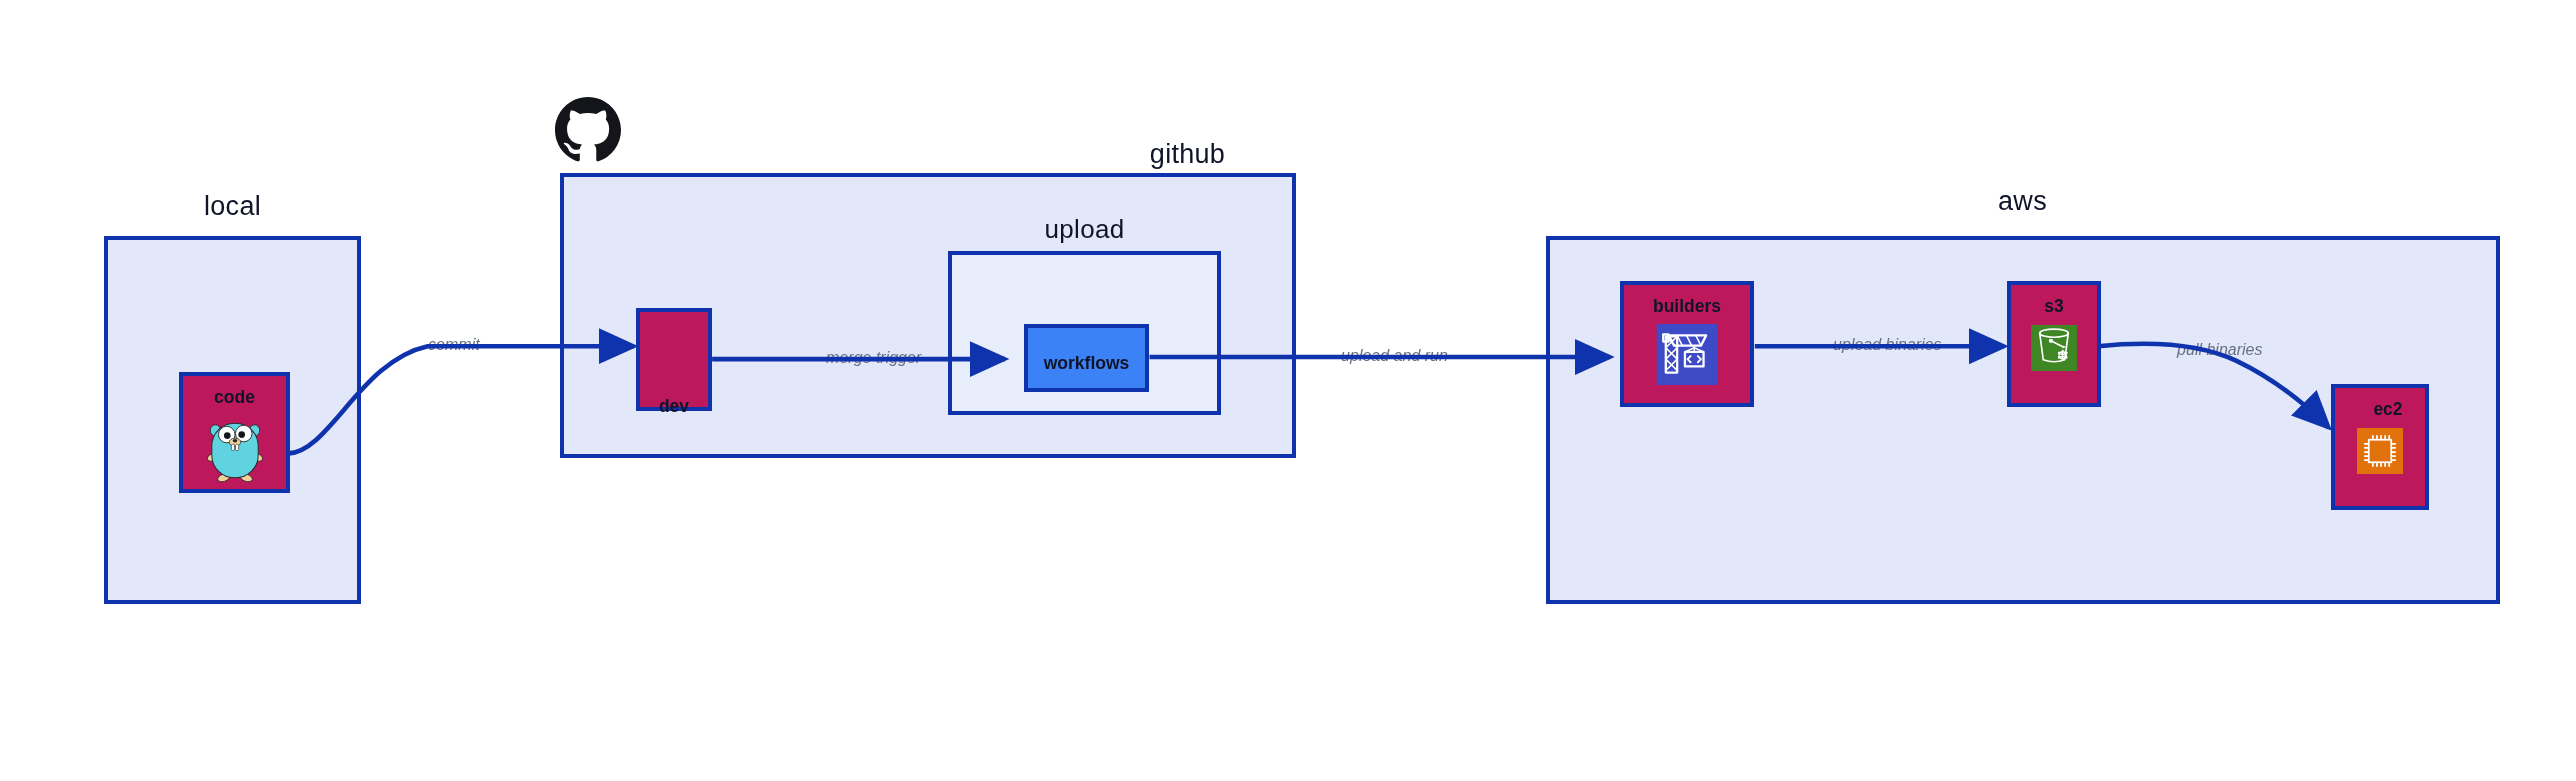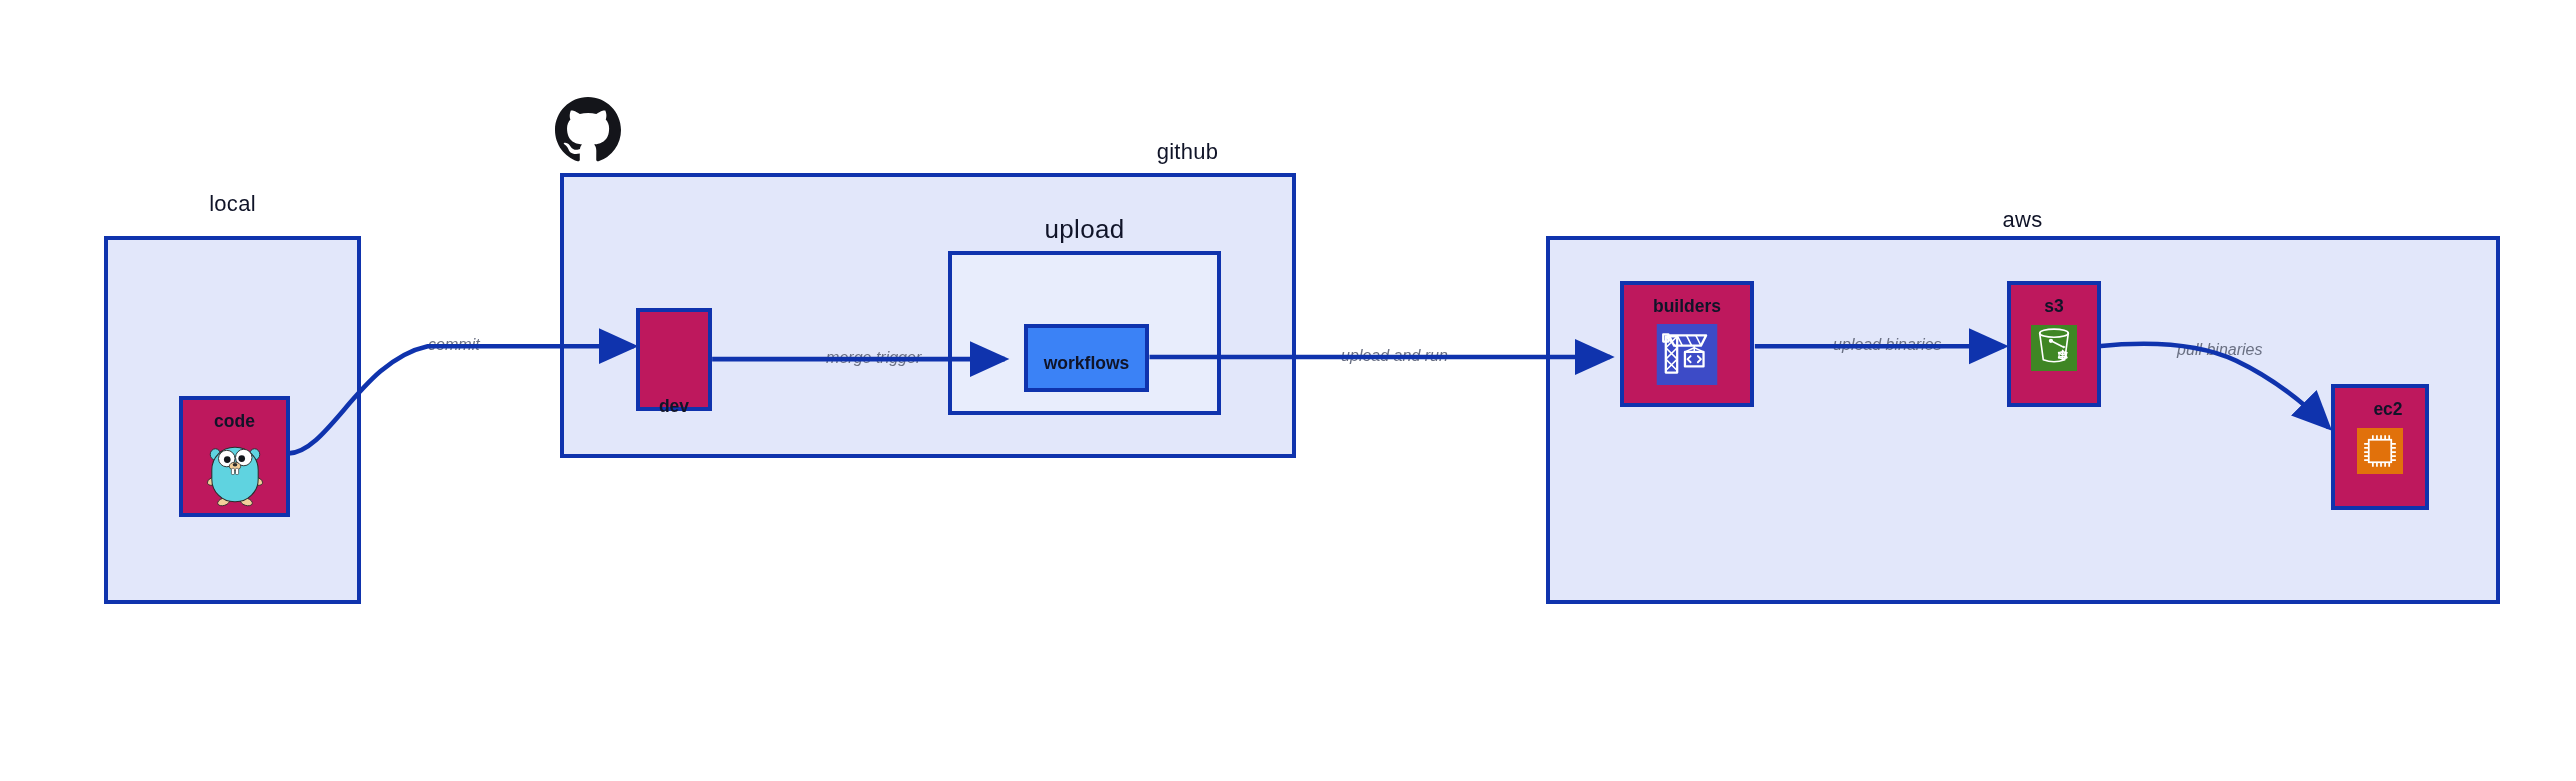--- a/index.html
+++ b/index.html
@@ -21,21 +21,21 @@
   
   .group {
     position: absolute;
     background: #e2e7fa;
     border: 4.1px solid #0f33ad;
     box-sizing: border-box;
   }
   .group-label {
     position: absolute;
     color: #101428;
-    font-size: 22px;
+    font-size: 27px;
     font-weight: 400;
     letter-spacing: 0.3px;
     white-space: nowrap;
     text-align: center;
     font-family: "Liberation Sans", sans-serif;
   }
 
   
   .subgroup {
     position: absolute;
@@ -132,21 +132,21 @@
     </g>
 
     <g>
       <path d="M 4072,672 C 4190,660 4280,672 4340,700 C 4420,738 4480,790 4520,830" fill="none" stroke="#0f33ad" stroke-width="9" marker-end="url(#arrowhead)"></path>
     </g>
   </svg>
 
   <div class="group-label" style="left:104px; top:191px; width:257px;">local</div>
   <div class="group" style="left:104px; top:236px; width:257px; height:368px;"></div>
 
-  <div class="node" style="left:179px; top:396px; width:111px; height:121px; z-index:30;">
+  <div class="node" style="left:179px; top:372px; width:111px; height:121px; z-index:30;">
     <div class="node-title" style="top:11.3px;">code</div>
 
     <div class="node-icon" style="top:40px; width:62px; height:67px;">
       <svg viewBox="0 0 120 130" width="62" height="67" xmlns="http://www.w3.org/2000/svg">
 
         <ellipse cx="17" cy="80" rx="11" ry="7" fill="#f3cf9a" stroke="#2b2b2b" stroke-width="1.6" transform="rotate(-25 17 80)"></ellipse>
         <ellipse cx="103" cy="80" rx="11" ry="7" fill="#f3cf9a" stroke="#2b2b2b" stroke-width="1.6" transform="rotate(25 103 80)"></ellipse>
 
         <ellipse cx="38" cy="120" rx="12" ry="7" fill="#f3cf9a" stroke="#2b2b2b" stroke-width="1.6" transform="rotate(-18 38 120)"></ellipse>
         <ellipse cx="82" cy="120" rx="12" ry="7" fill="#f3cf9a" stroke="#2b2b2b" stroke-width="1.6" transform="rotate(18 82 120)"></ellipse>
@@ -191,21 +191,21 @@
   <div class="subgroup" style="left:948px; top:251px; width:273px; height:164px;"></div>
 
   <div class="node" style="left:636px; top:308px; width:76px; height:103px; z-index:30;">
     <div class="node-title" style="top:40px;margin-top:44px;">dev</div>
   </div>
 
   <div class="node" style="left:1024px; top:324px; width:125px; height:68px; background:#3b82f6; z-index:30;">
     <div class="node-title" style="top:25px;">workflows</div>
   </div>
 
-  <div class="group-label" style="left:1958px; top:207px; width:129px; ">aws</div>
+  <div class="group-label" style="left:1958px; top:186px; width:129px; ">aws</div>
   <div class="group" style="left:1546px; top:236px; width:954px; height:368px;"></div>
 
   <div class="node" style="left:1620px; top:281px; width:134px; height:126px; z-index:30;">
     <div class="node-title" style="top:11.3px;">builders</div>
     <div class="node-icon" style="top:39px; width:61px; height:61px;">
       <svg viewBox="0 0 118 118" width="61" height="61" xmlns="http://www.w3.org/2000/svg">
         <rect x="0" y="0" width="118" height="118" fill="#3d4bc7"></rect>
         <g fill="none" stroke="#ffffff" stroke-width="4.4" stroke-linejoin="round">
 
           <rect x="18" y="24" width="22" height="70"></rect>

